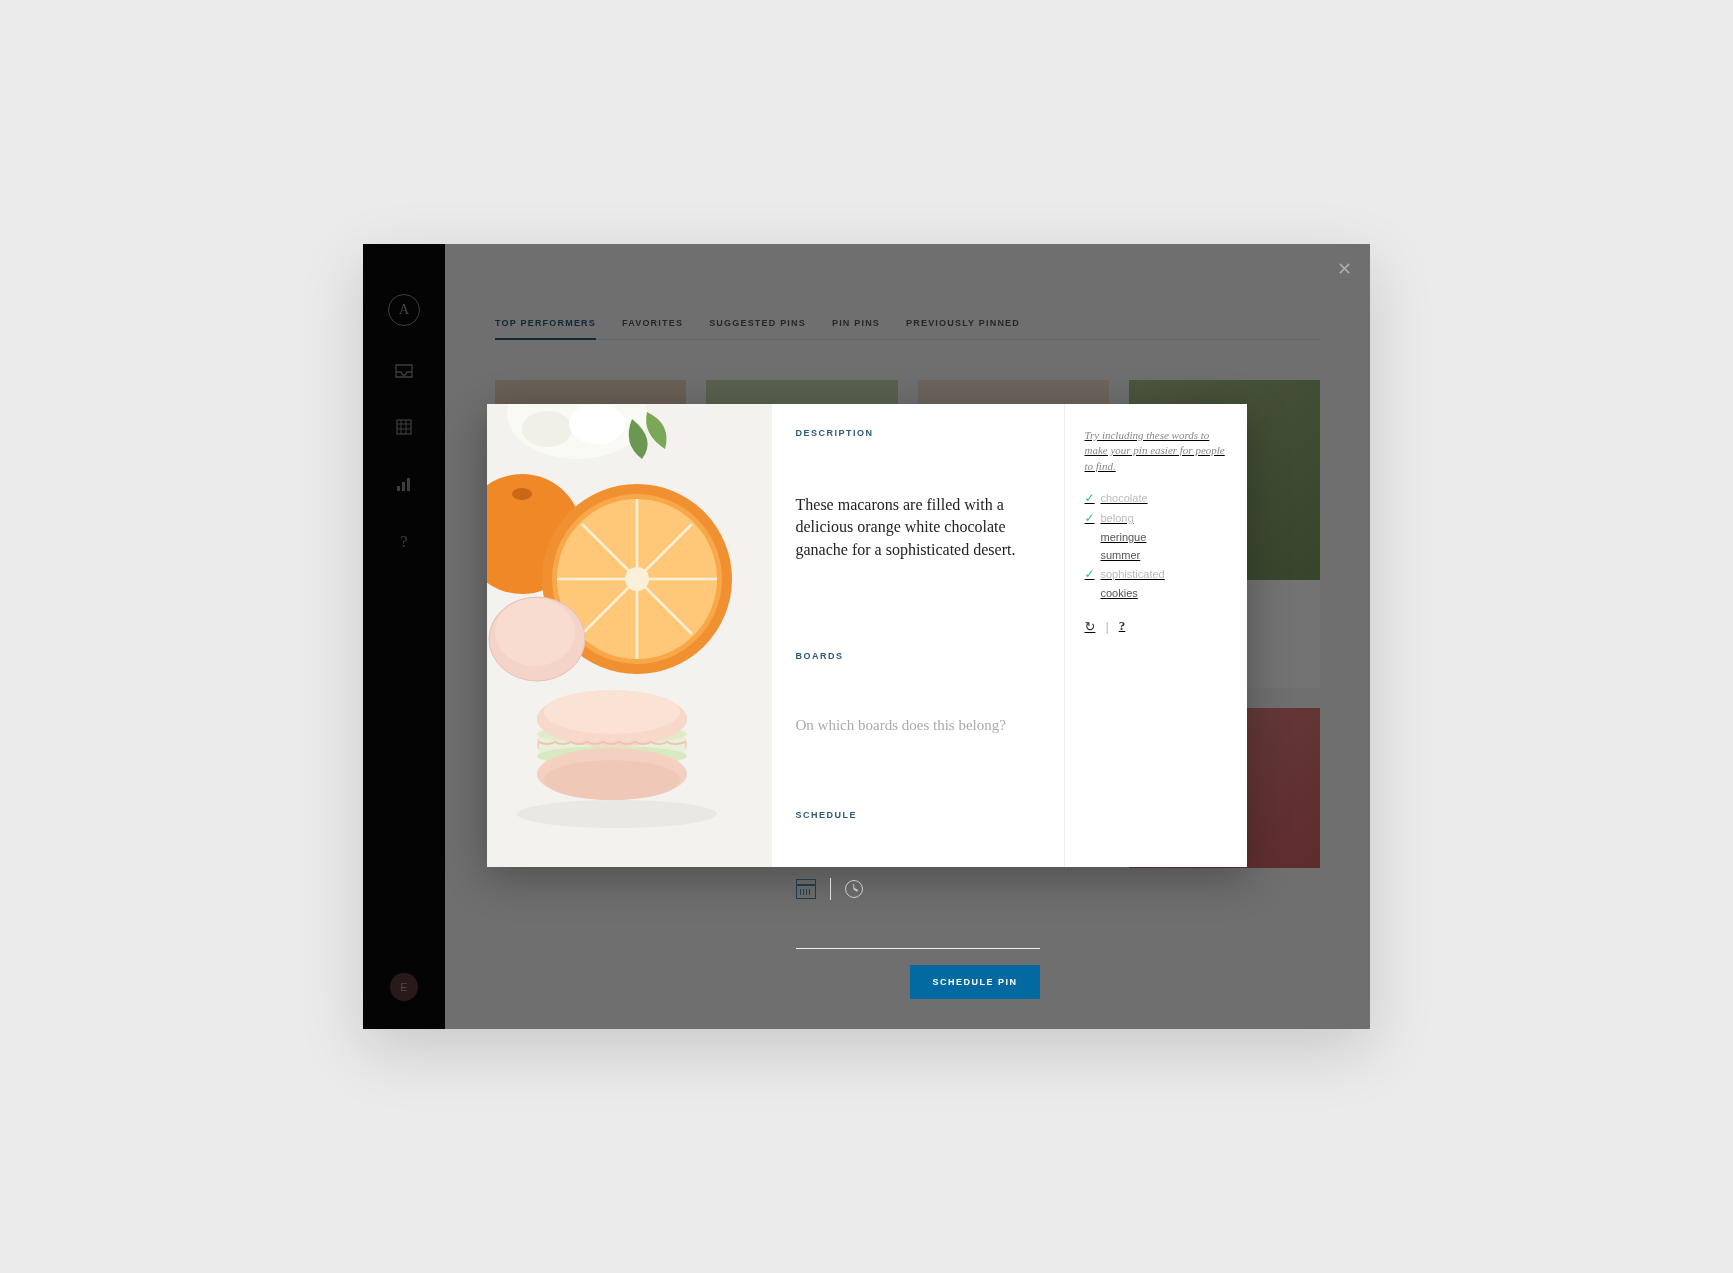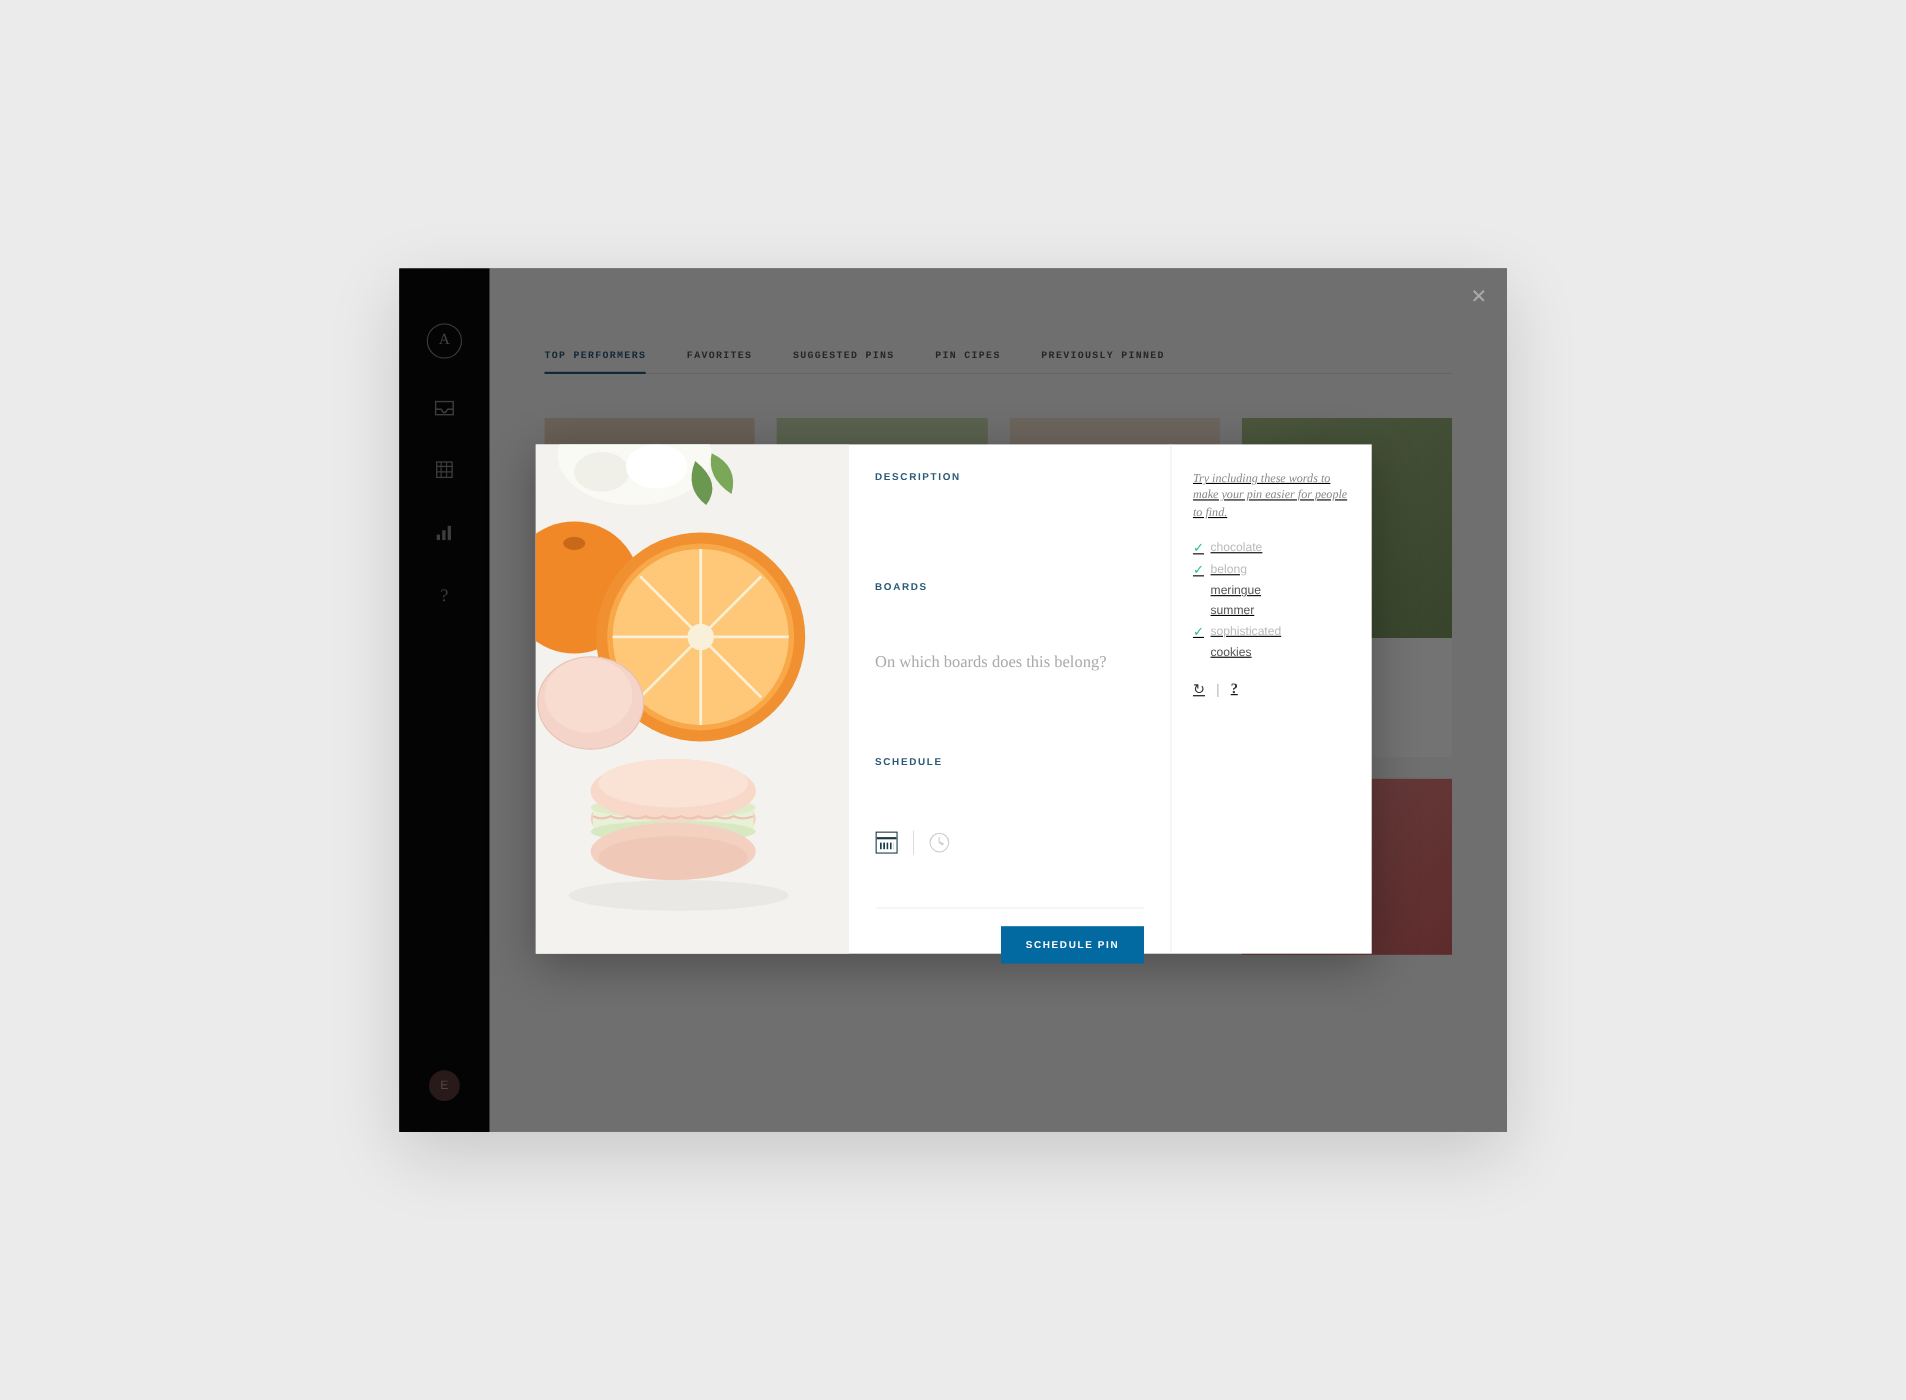--- a/index.html
+++ b/index.html
@@ -54,24 +54,24 @@
   }
   .page-title {
     font-family: Georgia, serif;
     font-size: 26px;
     letter-spacing: 9px;
     color: #222;
     font-weight: normal;
   }
   .tabs {
     display: flex;
-    gap: 37px;
+    gap: 26px;
     margin-top: 26px;
     border-bottom: 1px solid #ddd;
-    font-family: Liberation Mono, monospace;
+    font-family: Liberation Sans, sans-serif;
   }
   .tab {
     font-size: 9px;
     letter-spacing: 1.2px;
     font-weight: 700;
     color: #555;
     padding-bottom: 10px;
     cursor: pointer;
   }
   .tab.active { color: #2a5a78; border-bottom: 2px solid #2a5a78; margin-bottom: -1px; }
@@ -226,21 +226,21 @@
     <div class="sidebar-icon" style="font-family: Georgia, serif; font-size:16px;">?</div>
     <div class="sidebar-spacer"></div>
     <div class="avatar-badge">E</div>
   </div>
 
   <div class="main-area">
     <div class="tabs">
       <div class="tab active">TOP PERFORMERS</div>
       <div class="tab">FAVORITES</div>
       <div class="tab">SUGGESTED PINS</div>
-      <div class="tab">PIN CIPES</div>
+      <div class="tab">PIN PINS</div>
       <div class="tab">PREVIOUSLY PINNED</div>
     </div>
 
     <div class="card-grid">
       <div class="card" style="height:460px;">
         <div class="card-img" style="flex:1; background:linear-gradient(#e8d4c0,#d4b896);"></div>
         <div class="card-footer">GIMMESOMEOVEN.COM/...</div>
       </div>
       <div class="card" style="height:448px;">
         <div class="card-img" style="flex:1; background:linear-gradient(#c8d8b0,#a8c080);"></div>
@@ -314,20 +314,21 @@
 
           <path d="M52 338 Q60 342 68 338 Q76 342 84 338 Q92 342 100 338 Q108 342 116 338 Q124 342 132 338 Q140 342 148 338 Q156 342 164 338 Q172 342 180 338 Q188 342 198 338" stroke="#ecc4b4" stroke-width="2" fill="none"></path>
         </g>
 
         <ellipse cx="130" cy="410" rx="100" ry="14" fill="#000" opacity="0.04"></ellipse>
       </svg>
     </div>
 
     <div class="modal-form">
       <div class="section-label">DESCRIPTION</div>
+      <div class="desc-text">These macarons are filled with a delicious orange white chocolate ganache for a sophisticated desert.</div>
 
       <div class="section-label boards-label">BOARDS</div>
       <div class="boards-placeholder">On which boards does this belong?</div>
 
       <div class="section-label schedule-label">SCHEDULE</div>
       <div class="schedule-icons">
         <div class="sched-icon-box"></div>
         <div class="sched-divider"></div>
         <div class="sched-clock"></div>
       </div>

